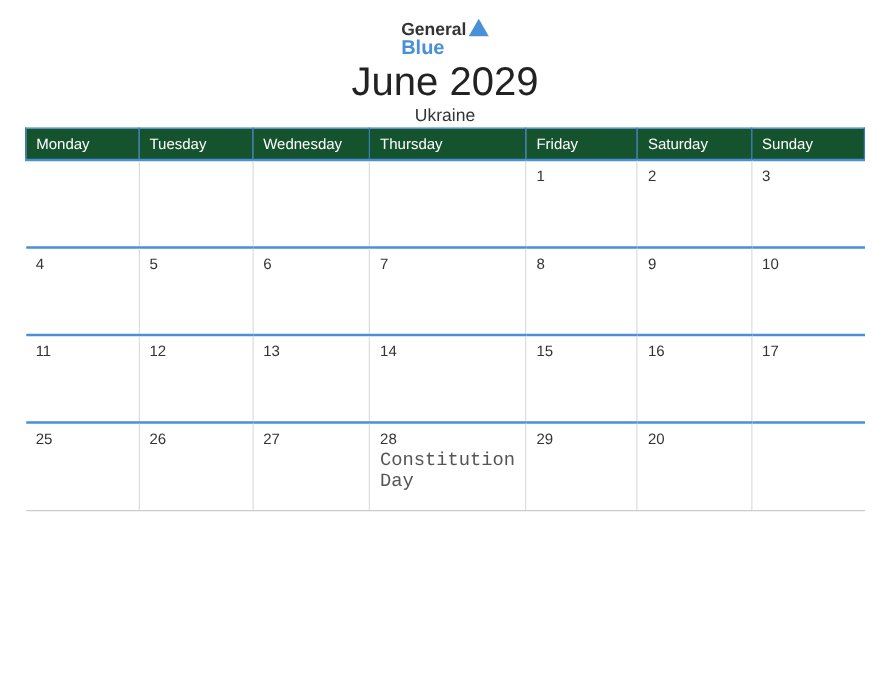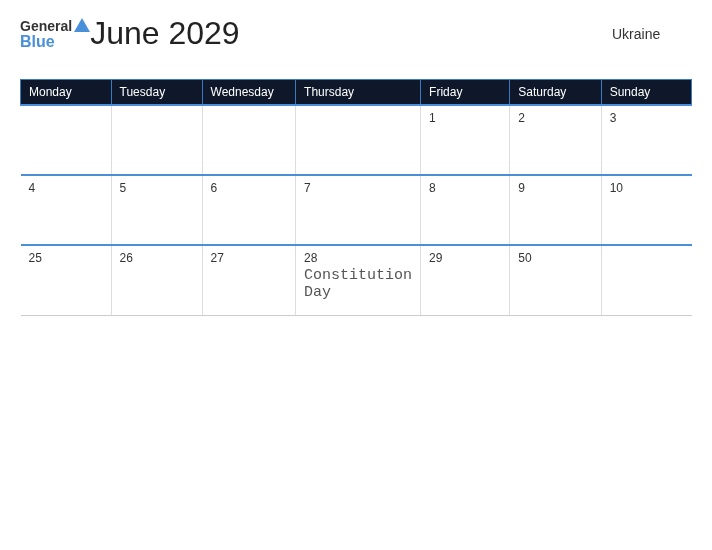--- a/index.html
+++ b/index.html
@@ -13,21 +13,22 @@
     .page {
       width: 712px;
       height: 550px;
       background: #fff;
       padding: 15px 20px;
     }
     .header {
       display: flex;
       align-items: center;
       justify-content: space-between;
-      margin-bottom: 27px;
+      margin-bottom: 2px;
+      flex-direction: column;
     }
     .logo-text-general {
       font-size: 14px;
       font-weight: bold;
       color: #333;
       line-height: 1;
     }
     .logo-text-blue {
       font-size: 16px;
       font-weight: bold;
@@ -58,29 +59,29 @@
     .title {
       font-size: 32px;
       font-weight: normal;
       color: #222;
       text-align: left;
       flex: 1;
     }
     .country {
       font-size: 14px;
       color: #333;
-      text-align: left;
+      text-align: center;
       min-width: 80px;
     }
     .calendar {
       width: 100%;
       border-collapse: collapse;
     }
     .calendar thead tr th {
-      background-color: #0f172a;
+      background-color: #14532d;
       color: #fff;
       font-size: 12px;
       font-weight: normal;
       padding: 5px 8px;
       text-align: left;
       border: 1px solid #3a7bbf;
     }
     .calendar tbody tr {
       height: 70px;
     }
@@ -186,35 +187,58 @@
           </td>
           <td>
             <span class="day-number">9</span>
           </td>
           <td>
             <span class="day-number">10</span>
           </td>
         </tr>
         <tr>
           <td>
+            <span class="day-number">11</span>
+          </td>
+          <td>
+            <span class="day-number">12</span>
+          </td>
+          <td>
+            <span class="day-number">13</span>
+          </td>
+          <td>
+            <span class="day-number">14</span>
+          </td>
+          <td>
+            <span class="day-number">15</span>
+          </td>
+          <td>
+            <span class="day-number">16</span>
+          </td>
+          <td>
+            <span class="day-number">17</span>
+          </td>
+        </tr>
+        <tr>
+          <td>
             <span class="day-number">25</span>
           </td>
           <td>
             <span class="day-number">26</span>
           </td>
           <td>
             <span class="day-number">27</span>
           </td>
           <td>
             <span class="day-number">28</span>
             <span class="event-label">Constitution Day</span>
           </td>
           <td>
             <span class="day-number">29</span>
           </td>
           <td>
-            <span class="day-number">50</span>
+            <span class="day-number">20</span>
           </td>
           <td></td>
         </tr>
       </tbody>
   </table>
 </div>
 
 </body></html>

